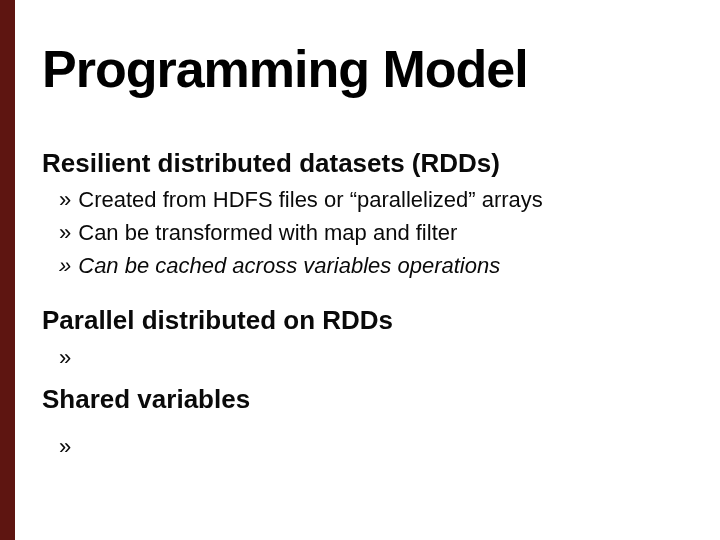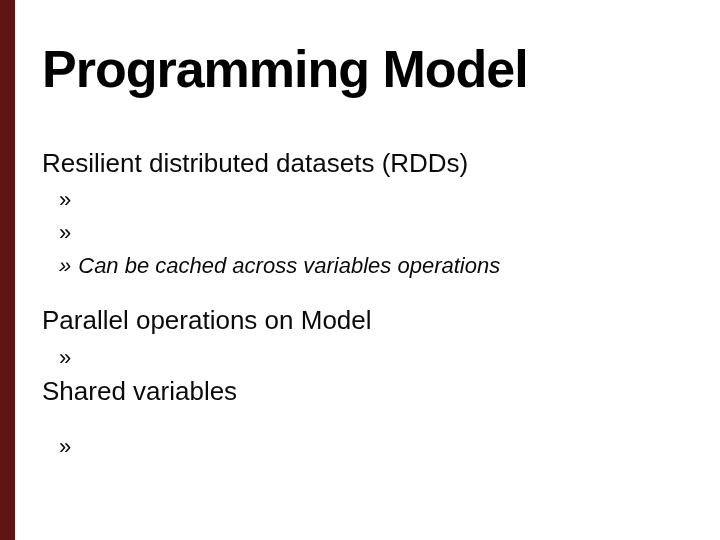--- a/index.html
+++ b/index.html
@@ -32,27 +32,27 @@
     font-weight: 700;
     letter-spacing: -1px;
     line-height: 1.15;
     color: #000000;
     white-space: nowrap;
   }
   .section-heading {
     position: absolute;
     left: 42px;
     font-size: 26px;
-    font-weight: 400;
+    font-weight: 700;
     color: #0a0a0a;
     white-space: nowrap;
   }
   .heading-1 { top: 148px; }
   .heading-2 { top: 305px; }
-  .heading-3 { top: 376px; }
+  .heading-3 { top: 384px; }
   .bullet-group {
     position: absolute;
     left: 59px;
   }
   .bullets-1 { top: 187px; }
   .bullets-2 { top: 345px; }
   .bullets-3 { top: 434px; }
   .bullet-row {
     display: flex;
     align-items: baseline;
@@ -75,31 +75,33 @@
 
   <div class="accent-bar" style="background: rgb(94, 21, 17);"></div>
 
   <div class="slide-title">Programming Model</div>
 
   <div class="section-heading heading-1">Resilient distributed datasets (RDDs)</div>
 
   <div class="bullet-group bullets-1">
     <div class="bullet-row">
       <span class="bullet-marker">»</span>
+      <span>Created from HDFS files or “parallelized” arrays</span>
     </div>
     <div class="bullet-row">
       <span class="bullet-marker">»</span>
+      <span>Can be transformed with map and filter</span>
     </div>
     <div class="bullet-row italic">
       <span class="bullet-marker">»</span>
       <span>Can be cached across variables operations</span>
     </div>
   </div>
 
-  <div class="section-heading heading-2">Parallel operations on Model</div>
+  <div class="section-heading heading-2">Parallel distributed on RDDs</div>
 
   <div class="bullet-group bullets-2">
     <div class="bullet-row">
       <span class="bullet-marker">»</span>
     </div>
   </div>
 
   <div class="section-heading heading-3">Shared variables</div>
 
   <div class="bullet-group bullets-3">

